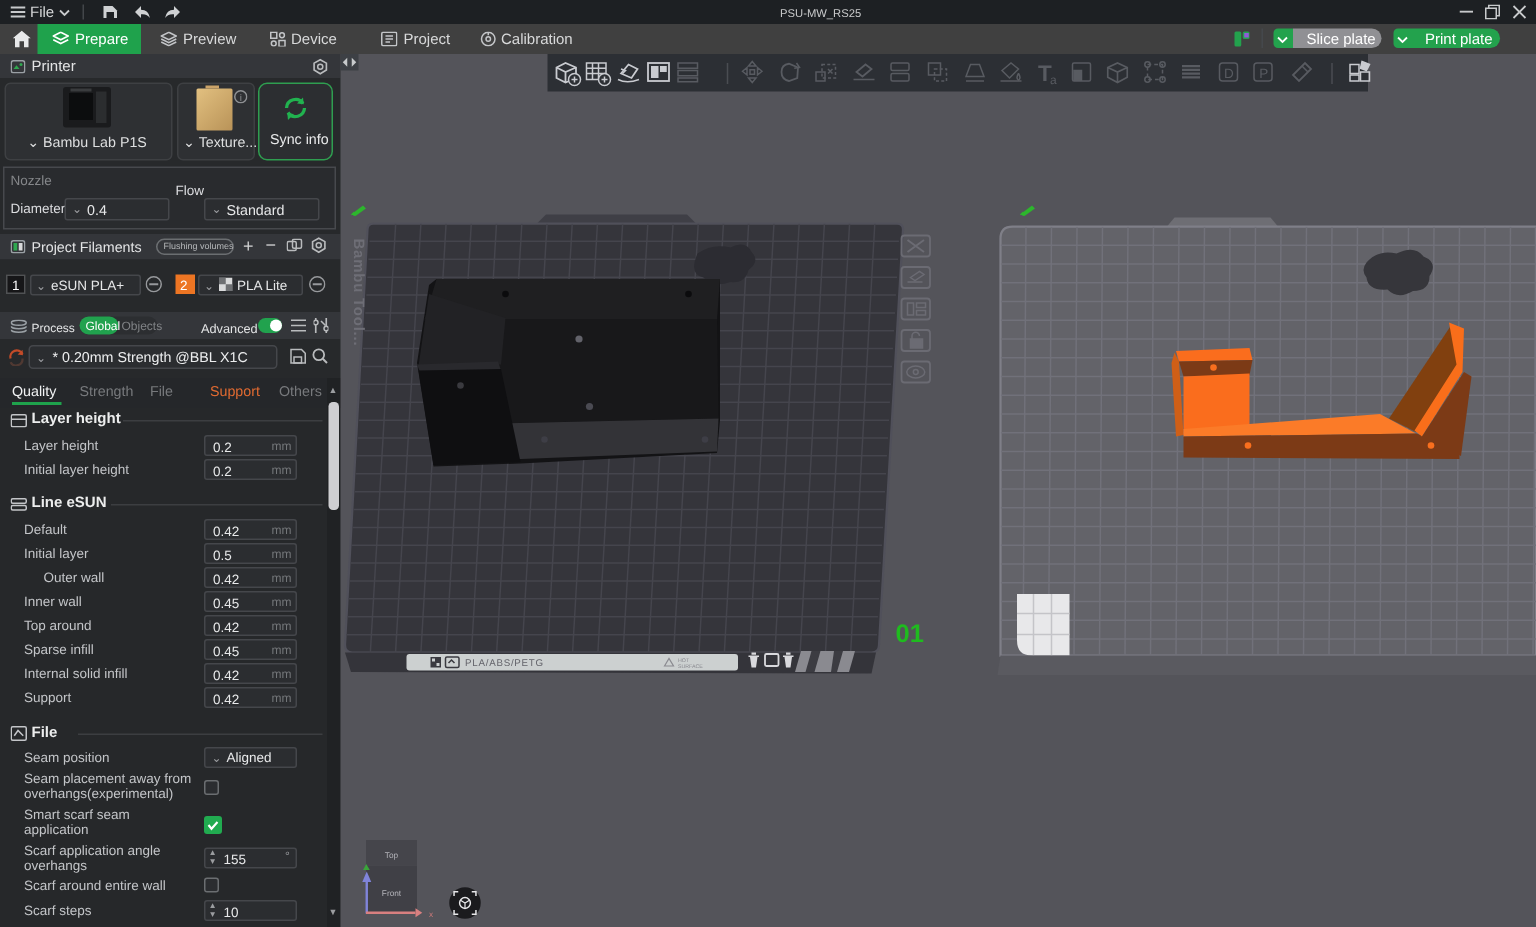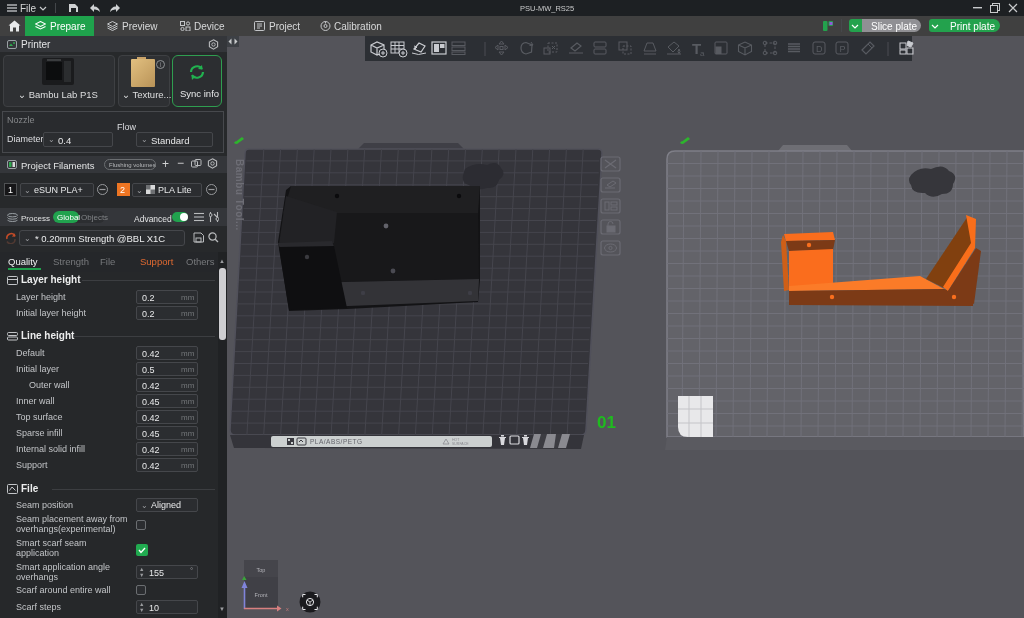--- a/index.html
+++ b/index.html
@@ -265,39 +265,39 @@
  <div class="t val" style="left:142px;top:257px">0.2</div>
     <div class="t unit" style="left:181px;top:257px">mm</div>
  <div class="t lbl" style="left:16px;top:272px">Initial layer height</div>
  <div class="inbox" style="left:136px;top:270px;width:62px;height:14px"></div>
  <div class="t val" style="left:142px;top:273px">0.2</div>
     <div class="t unit" style="left:181px;top:273px">mm</div>
  <svg class="a" style="left:7px;top:296px" width="11" height="9">
       <rect x="0.5" y="0.5" width="10" height="3" rx="1" fill="none" stroke="#c3c5c8"></rect>
       <rect x="0.5" y="5" width="10" height="3" rx="1" fill="none" stroke="#c3c5c8"></rect>
     </svg>
- <div class="t" style="left:21px;top:294px;font-size:10px;color:#eceded;font-weight:bold">Line height</div>
+ <div class="t" style="left:21px;top:294px;font-size:10px;color:#eceded;font-weight:bold">Line eSUN</div>
  <div class="a" style="left:74px;top:300px;width:141px;height:1px;background:#3c3e41"></div>
  <div class="t lbl" style="left:16px;top:312px">Default</div>
  <div class="inbox" style="left:136px;top:310px;width:62px;height:14px"></div>
  <div class="t val" style="left:142px;top:313px">0.42</div>
     <div class="t unit" style="left:181px;top:313px">mm</div>
  <div class="t lbl" style="left:16px;top:328px">Initial layer</div>
  <div class="inbox" style="left:136px;top:326px;width:62px;height:14px"></div>
  <div class="t val" style="left:142px;top:329px">0.5</div>
     <div class="t unit" style="left:181px;top:329px">mm</div>
  <div class="t lbl" style="left:29px;top:344px">Outer wall</div>
  <div class="inbox" style="left:136px;top:342px;width:62px;height:14px"></div>
  <div class="t val" style="left:142px;top:345px">0.42</div>
     <div class="t unit" style="left:181px;top:345px">mm</div>
  <div class="t lbl" style="left:16px;top:360px">Inner wall</div>
  <div class="inbox" style="left:136px;top:358px;width:62px;height:14px"></div>
  <div class="t val" style="left:142px;top:361px">0.45</div>
     <div class="t unit" style="left:181px;top:361px">mm</div>
- <div class="t lbl" style="left:16px;top:376px">Top surface</div>
+ <div class="t lbl" style="left:16px;top:376px">Top around</div>
  <div class="inbox" style="left:136px;top:374px;width:62px;height:14px"></div>
  <div class="t val" style="left:142px;top:377px">0.42</div>
     <div class="t unit" style="left:181px;top:377px">mm</div>
  <div class="t lbl" style="left:16px;top:392px">Sparse infill</div>
  <div class="inbox" style="left:136px;top:390px;width:62px;height:14px"></div>
  <div class="t val" style="left:142px;top:393px">0.45</div>
     <div class="t unit" style="left:181px;top:393px">mm</div>
  <div class="t lbl" style="left:16px;top:408px">Internal solid infill</div>
  <div class="inbox" style="left:136px;top:406px;width:62px;height:14px"></div>
  <div class="t val" style="left:142px;top:409px">0.42</div>
@@ -319,21 +319,21 @@
  <div class="t val" style="left:151px;top:464px">Aligned</div>
  <div class="t lbl" style="left:16px;top:478px">Seam placement away from</div>
  <div class="t lbl" style="left:16px;top:488px">overhangs(experimental)</div>
  <div class="chk" style="left:136px;top:484px"></div>
  <div class="t lbl" style="left:16px;top:502px">Smart scarf seam</div>
  <div class="t lbl" style="left:16px;top:512px">application</div>
  <div class="a" style="left:136px;top:508px;width:12px;height:12px;background:#21ab50;border-radius:2px"></div>
  <svg class="a" style="left:138px;top:511px" width="8" height="7">
       <path d="M1 3 L3 5.5 L7 1" fill="none" stroke="#fff" stroke-width="1.4"></path>
     </svg>
- <div class="t lbl" style="left:16px;top:526px">Smart application angle</div>
+ <div class="t lbl" style="left:16px;top:526px">Scarf application angle</div>
  <div class="t lbl" style="left:16px;top:536px">overhangs</div>
  <div class="inbox" style="left:136px;top:529px;width:62px;height:14px"></div>
  <div class="t" style="left:139px;top:530px;font-size:5.5px;color:#9b9da0">▲</div>
  <div class="t" style="left:139px;top:536px;font-size:5.5px;color:#9b9da0">▼</div>
  <div class="t val" style="left:149px;top:532px">155</div>
  <div class="t" style="left:190px;top:530px;font-size:8px;color:#9b9da0">°</div>
  <div class="t lbl" style="left:16px;top:549px">Scarf around entire wall</div>
  <div class="chk" style="left:136px;top:549px"></div>
  <div class="t lbl" style="left:16px;top:566px">Scarf steps</div>
  <div class="inbox" style="left:136px;top:564px;width:62px;height:14px"></div>

